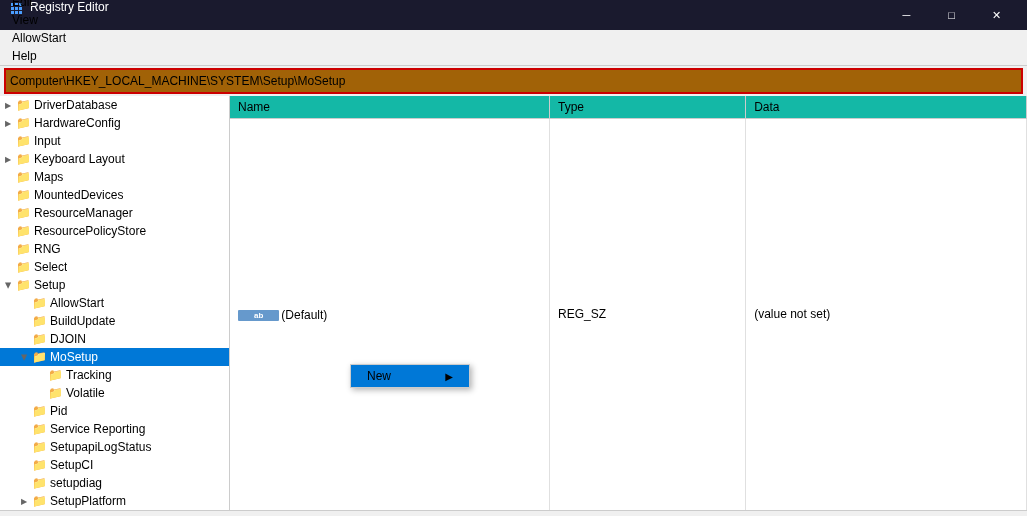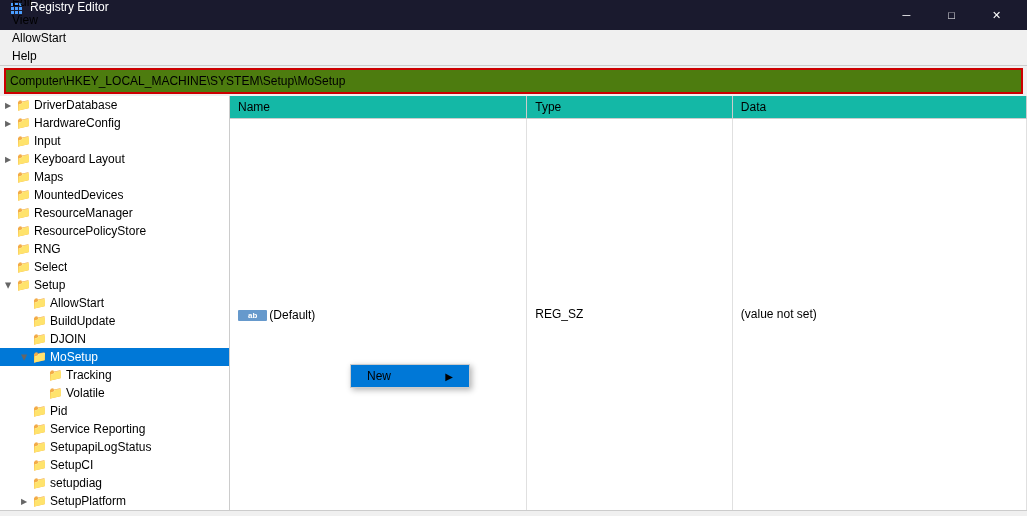--- a/index.html
+++ b/index.html
@@ -69,21 +69,21 @@
       border-bottom: 1px solid #ccc;
     }
     .menu-item {
       padding: 2px 8px;
       cursor: pointer;
       font-size: 12px;
     }
 
     
     .address-bar {
-      background: #4d7c0f;
+      background: #a16207;
       height: 26px;
       display: flex;
       align-items: center;
       border: 2px solid #cc0000;
       margin: 2px 4px;
       padding: 0 4px;
     }
     .address-bar input {
       border: none;
       outline: none;
@@ -182,21 +182,21 @@
 
     .default-icon {
       display: inline-flex;
       align-items: center;
       gap: 2px;
     }
     .ab-icon {
       background: #6699cc;
       color: white;
       font-size: 8px;
-      padding: 1px 10px;
+      padding: 1px 16px;
       border-radius: 1px;
       font-weight: bold;
     }
 
     
     .status-bar {
       height: 20px;
       background: #f0f0f0;
       border-top: 1px solid #ccc;
       display: flex;

